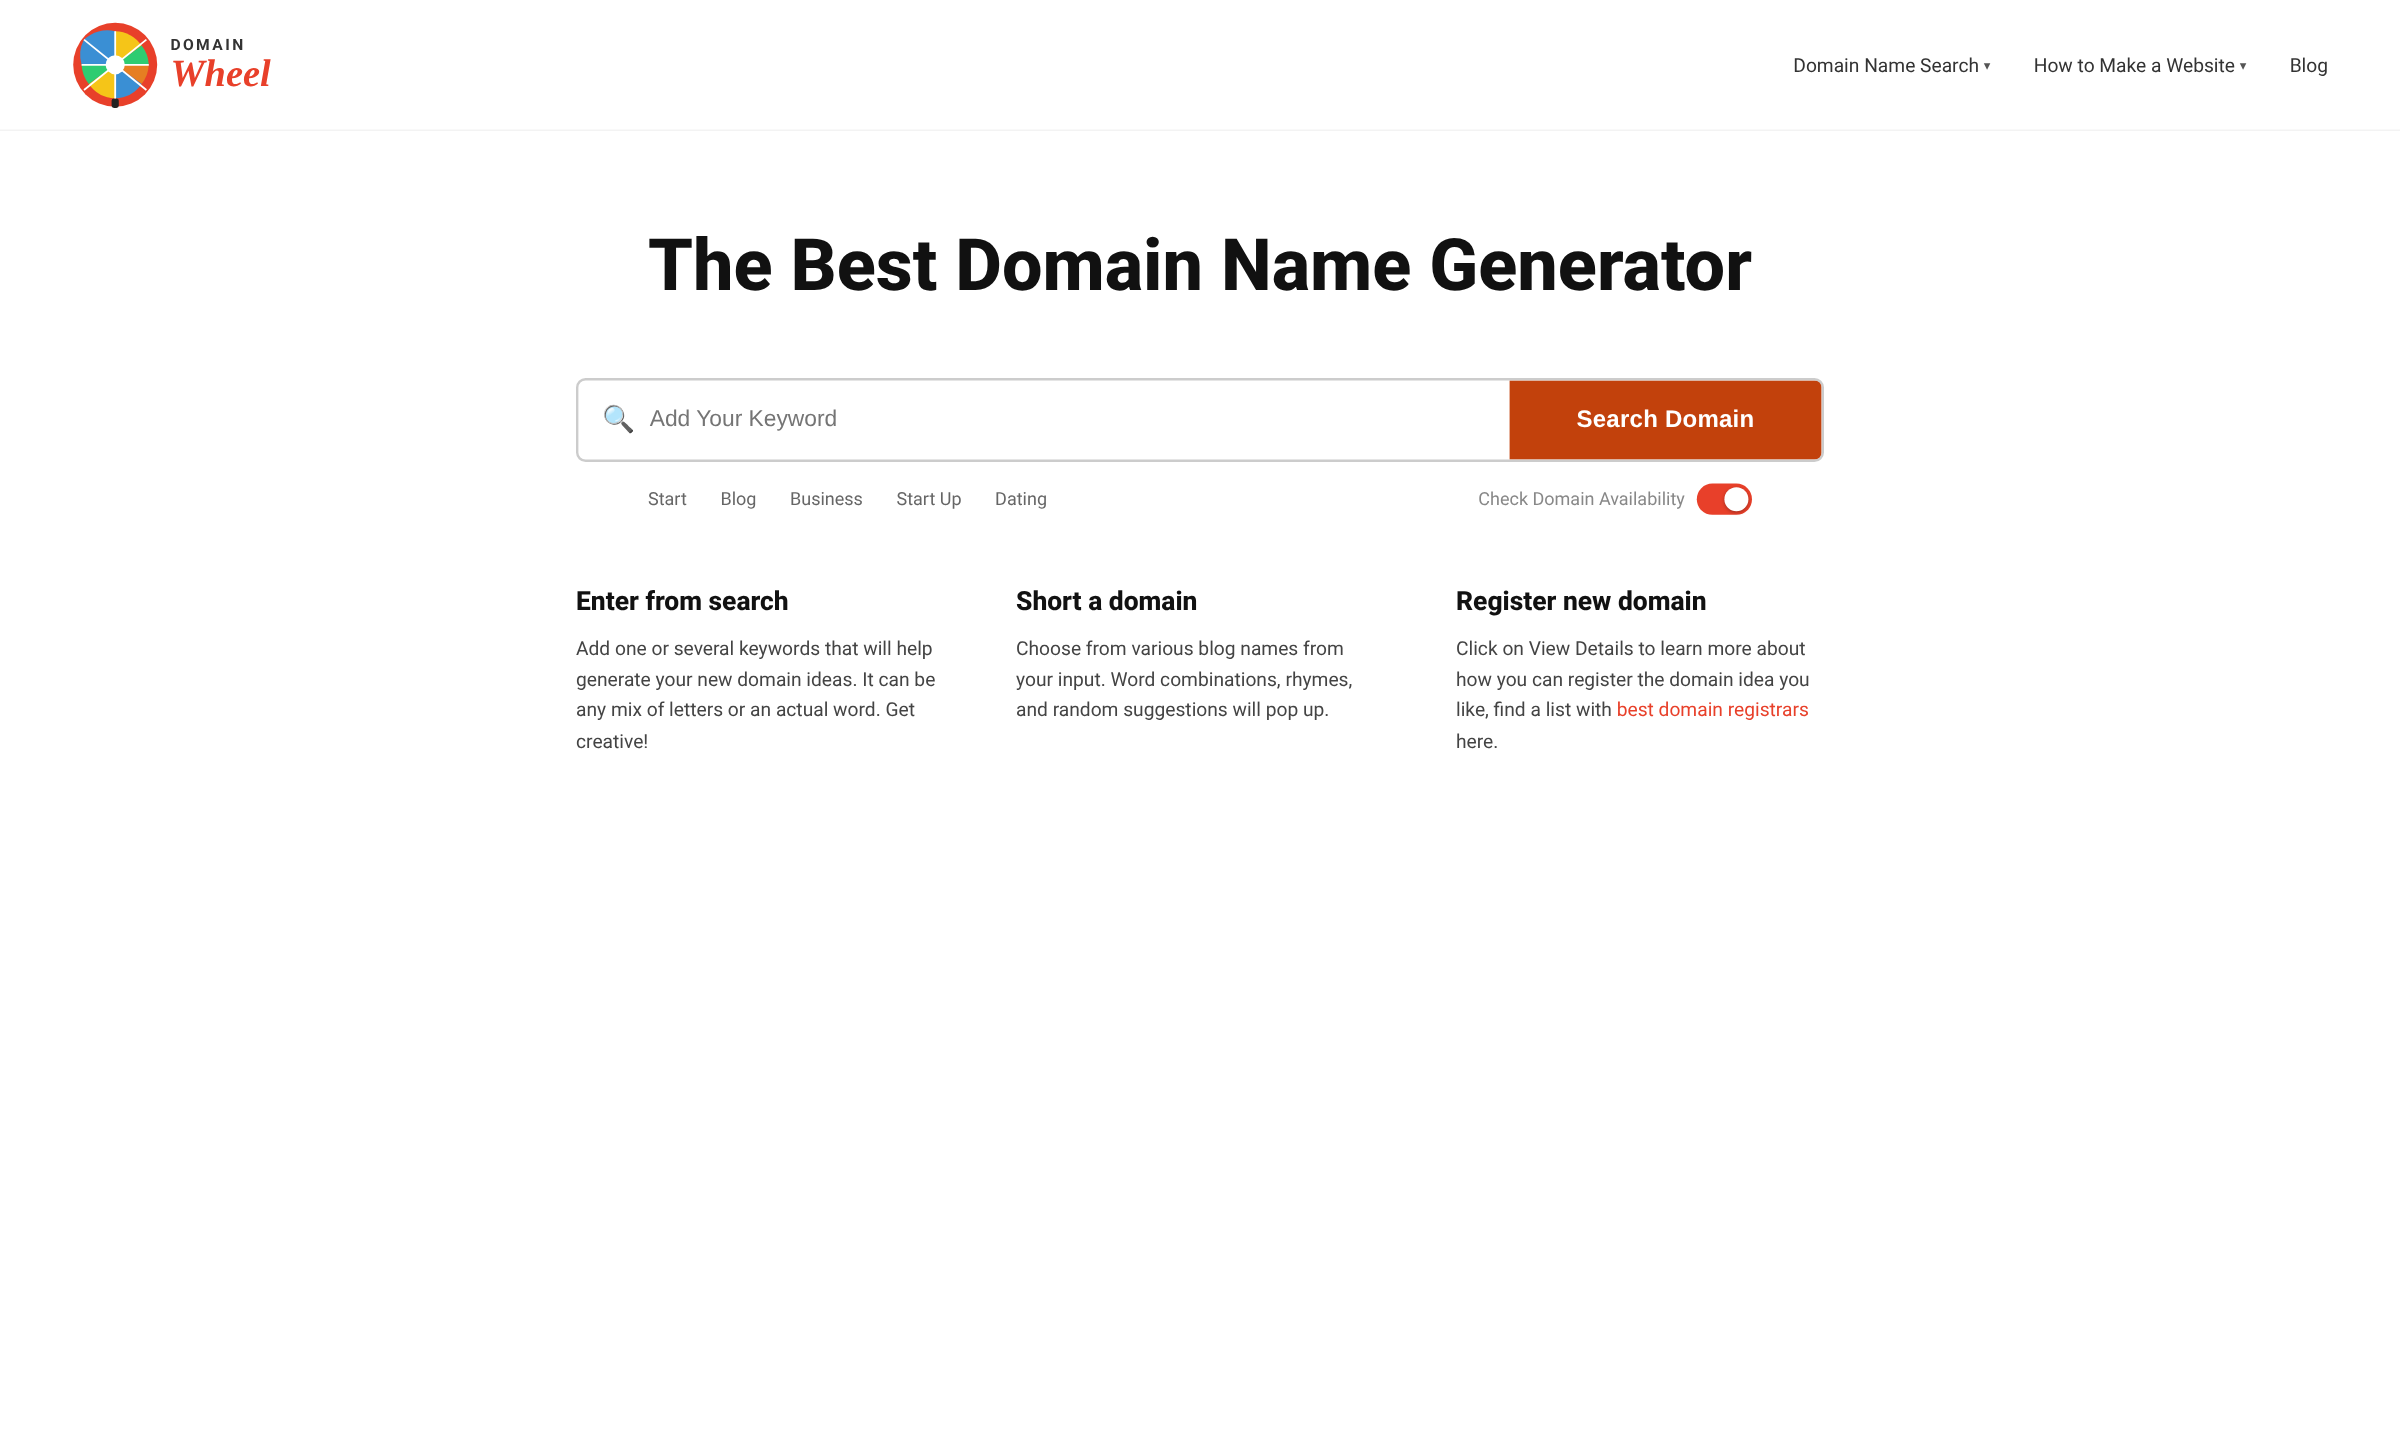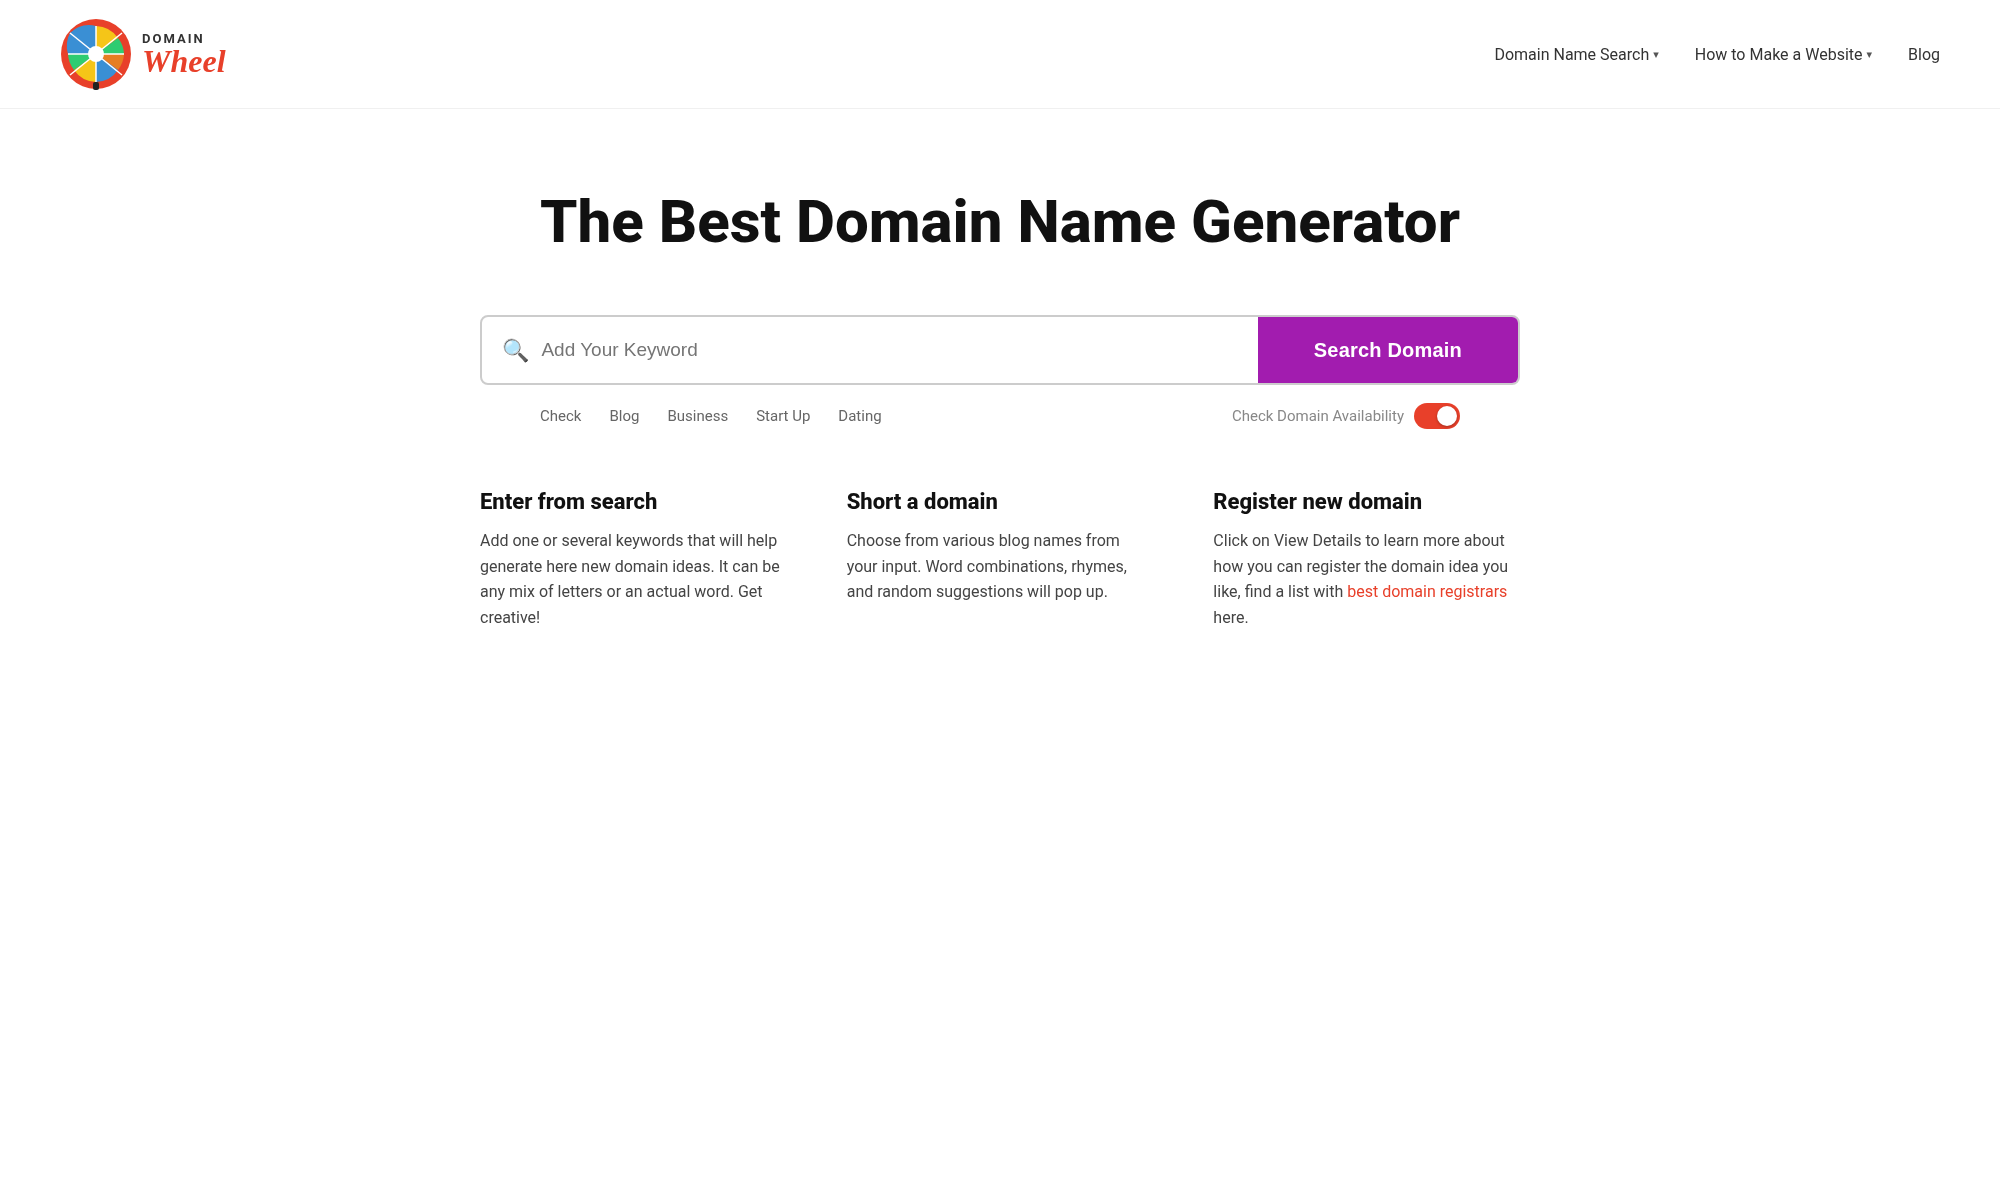--- a/index.html
+++ b/index.html
@@ -126,21 +126,21 @@
       flex: 1;
       border: none;
       outline: none;
       font-size: 19px;
       color: #aaa;
       background: transparent;
       padding: 22px 0;
     }
 
     .search-button {
-      background: #a21caf;
+      background: #c2410c;
       color: #fff;
       border: none;
       padding: 0 56px;
       font-size: 20px;
       font-weight: 700;
       cursor: pointer;
       letter-spacing: 0.2px;
     }
 
     
@@ -298,37 +298,37 @@
   <div class="search-bar-wrapper">
     <div class="search-input-area">
       <span class="search-icon">🔍</span>
       <input class="search-input" type="text" placeholder="Add Your Keyword" style="">
     </div>
     <button class="search-button">Search Domain</button>
   </div>
 
   <div class="keyword-row">
     <div class="keyword-tags">
-      <span class="keyword-tag">Check</span>
+      <span class="keyword-tag">Start</span>
       <span class="keyword-tag">Blog</span>
       <span class="keyword-tag">Business</span>
       <span class="keyword-tag">Start Up</span>
       <span class="keyword-tag">Dating</span>
     </div>
     <div class="domain-availability">
       <span>Check Domain Availability</span>
       <div class="toggle"></div>
     </div>
   </div>
 </div>
 
 <div class="features">
   <div class="feature">
     <h3 class="feature-title">Enter from search</h3>
-    <p class="feature-desc">Add one or several keywords that will help generate here new domain ideas. It can be any mix of letters or an actual word. Get creative!</p>
+    <p class="feature-desc">Add one or several keywords that will help generate your new domain ideas. It can be any mix of letters or an actual word. Get creative!</p>
   </div>
   <div class="feature">
     <h3 class="feature-title">Short a domain</h3>
     <p class="feature-desc">Choose from various blog names from your input. Word combinations, rhymes, and random suggestions will pop up.</p>
   </div>
   <div class="feature">
     <h3 class="feature-title">Register new domain</h3>
     <p class="feature-desc">
       <span>Click on View Details to learn more about how you can register the domain idea you like, find a list with </span>
       <a href="#">best domain registrars</a>

